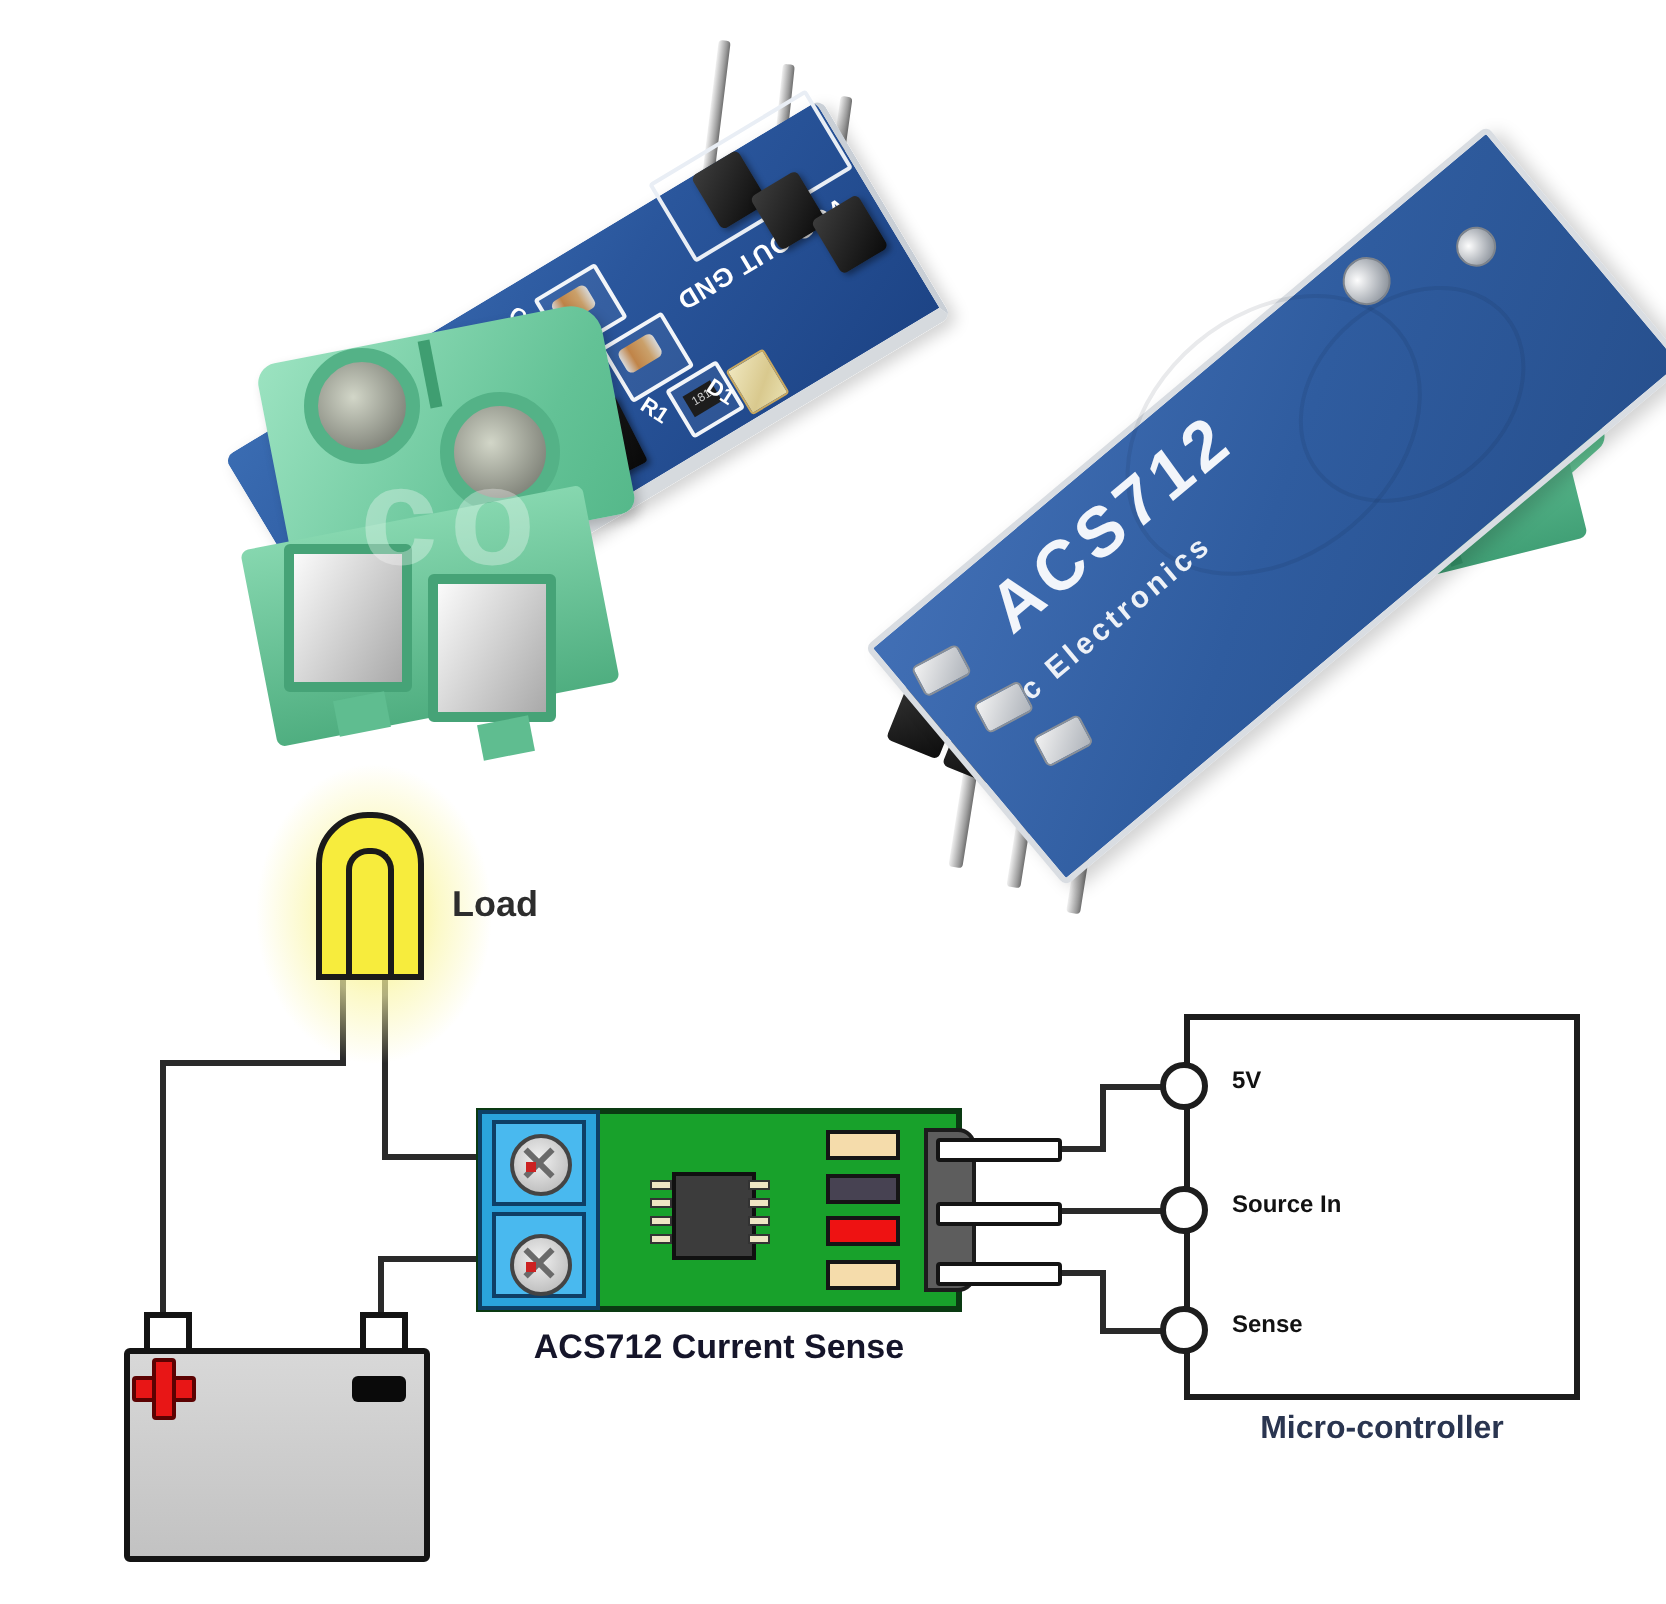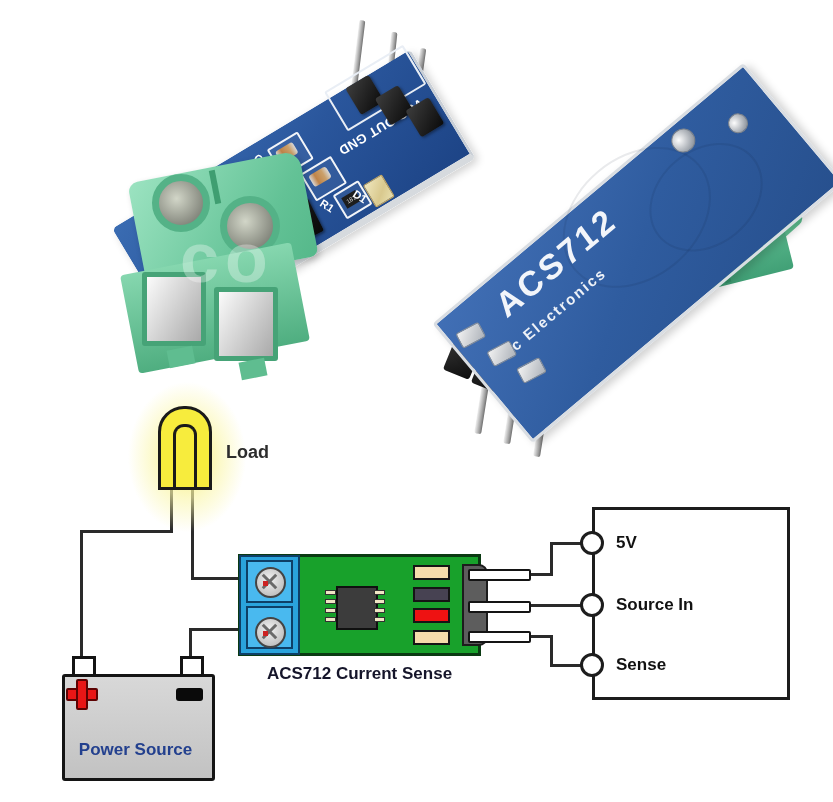--- a/index.html
+++ b/index.html
@@ -103,21 +103,21 @@
     border-radius:0 9px 9px 0;box-sizing:border-box;}
   .mpin{position:absolute;left:468px;width:63px;height:12px;background:#ffffff;border:2px solid #141414;
     border-radius:2px;box-sizing:border-box;}
   #mod-label{left:238px;top:663px;width:243px;text-align:center;font-size:17px;line-height:22px;
     color:#15152a;font-weight:bold;}
 
   #mcu-box{left:592px;top:507px;width:198px;height:193px;background:#fff;border:3px solid #1d1d1d;
     box-sizing:border-box;}
   .node{position:absolute;left:580px;width:24px;height:24px;border-radius:50%;background:#fff;
     border:3px solid #1d1d1d;box-sizing:border-box;z-index:3;}
-  .pinlbl{position:absolute;left:616px;font-size:17px;color:#121212;font-weight:bold;}
+  .pinlbl{position:absolute;left:616px;font-size:12px;color:#121212;font-weight:bold;}
   #mcu-label{left:592px;top:706px;width:198px;text-align:center;font-size:16px;color:#2a3550;}
 </style>
 </head>
 <body>
 
 <div id="canvas">
 
   <div>
 
     <div class="pin abs" style="left:355px;top:20px;width:6px;height:72px;transform:rotate(7deg);"></div>
@@ -219,21 +219,20 @@
   <div id="load-label" class="lbl">Load</div>
 
   <div class="bat-term" style="left:72px;top:656px;"></div>
   <div class="bat-term" style="left:180px;top:656px;"></div>
   <div id="bat-body" class="abs"></div>
   <div>
     <div class="plusbar" style="left:66px;top:688px;width:28px;height:9px;"></div>
     <div class="plusbar" style="left:76px;top:679px;width:8px;height:27px;"></div>
   </div>
   <div id="bat-minus" class="abs"></div>
-  <div id="bat-label" class="abs lbl">Power Source</div>
 
   <div id="mod-board" class="abs"></div>
   <div id="mod-blue" class="abs"></div>
   <div class="blue-cell" style="left:246px;top:560px;"></div>
   <div class="blue-cell" style="left:246px;top:606px;"></div>
   <div class="screw" style="left:255px;top:567px;">
     <div class="xbar" style="transform:rotate(45deg);"></div>
     <div class="xbar" style="transform:rotate(-45deg);"></div>
     <div class="fleck"></div>
   </div>
@@ -263,14 +262,15 @@
     <div>ACS712 Current Sense</div>
   </div>
 
   <div id="mcu-box" class="abs"></div>
   <div class="node" style="top:531px;"></div>
   <div class="node" style="top:593px;"></div>
   <div class="node" style="top:653px;"></div>
   <div class="pinlbl" style="top:533px;">5V</div>
   <div class="pinlbl" style="top:595px;">Source In</div>
   <div class="pinlbl" style="top:655px;">Sense</div>
+  <div id="mcu-label" class="abs lbl">Micro-controller</div>
 
 </div>
 
 </body></html>

